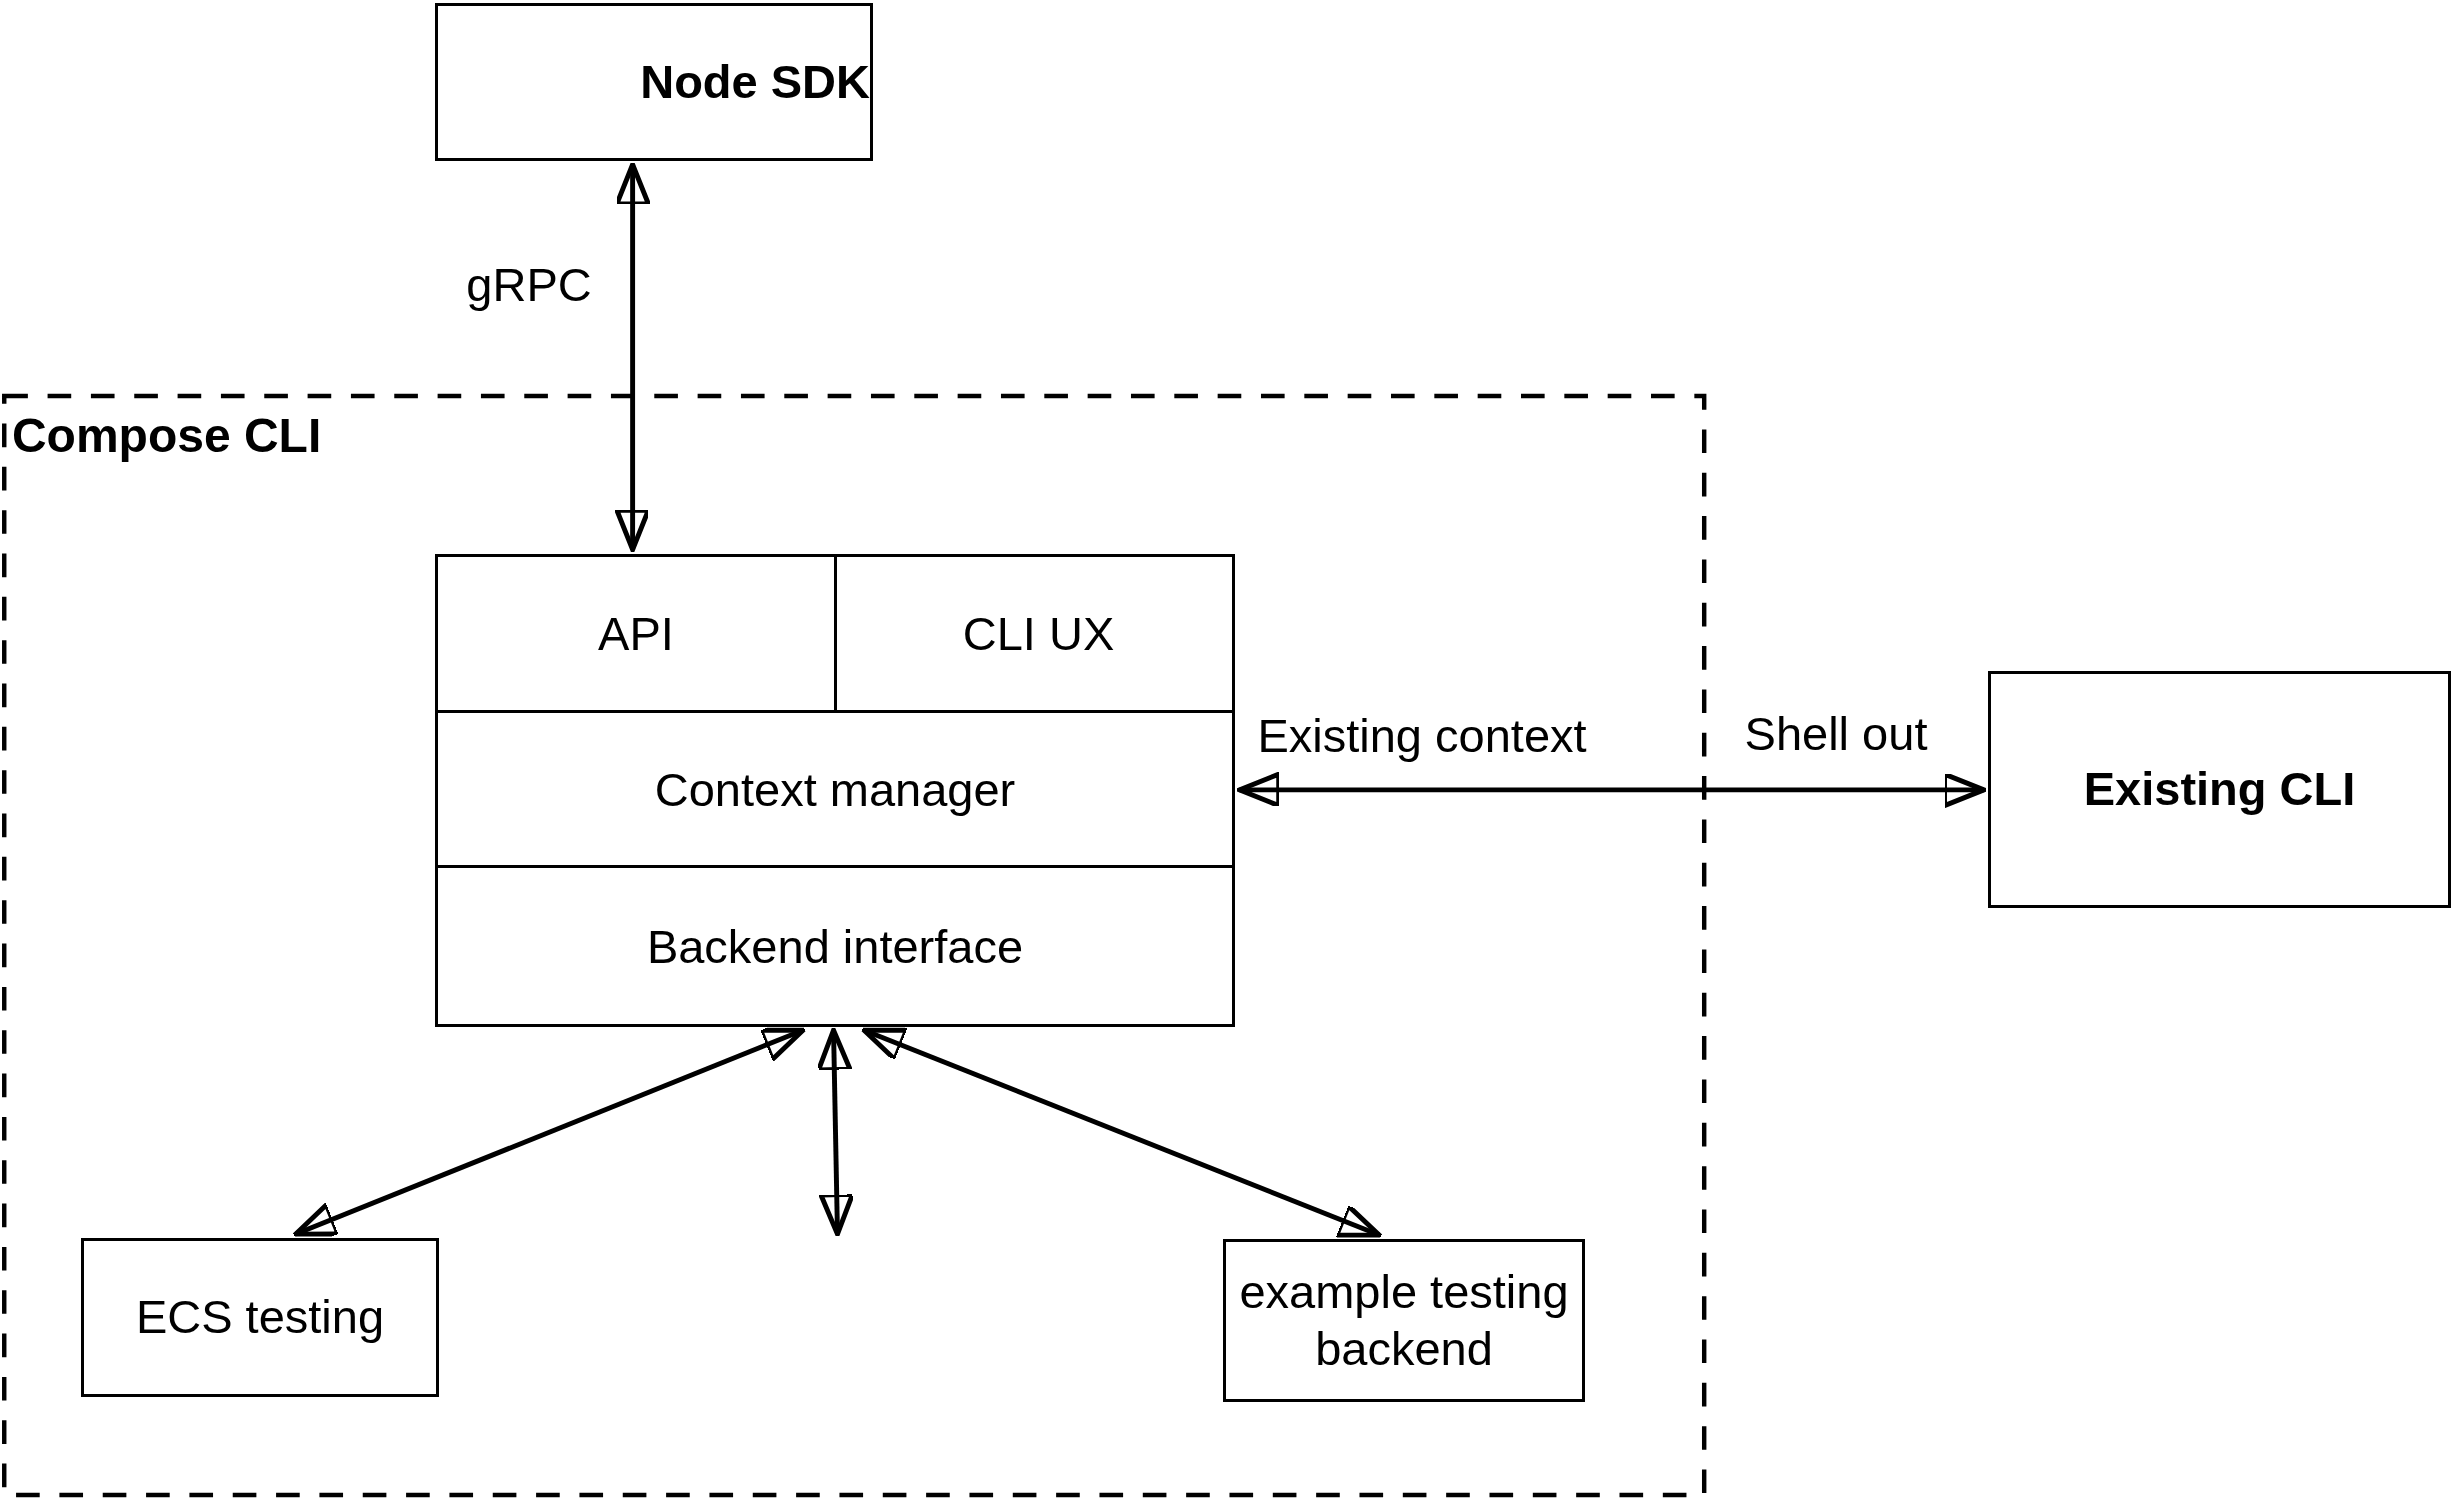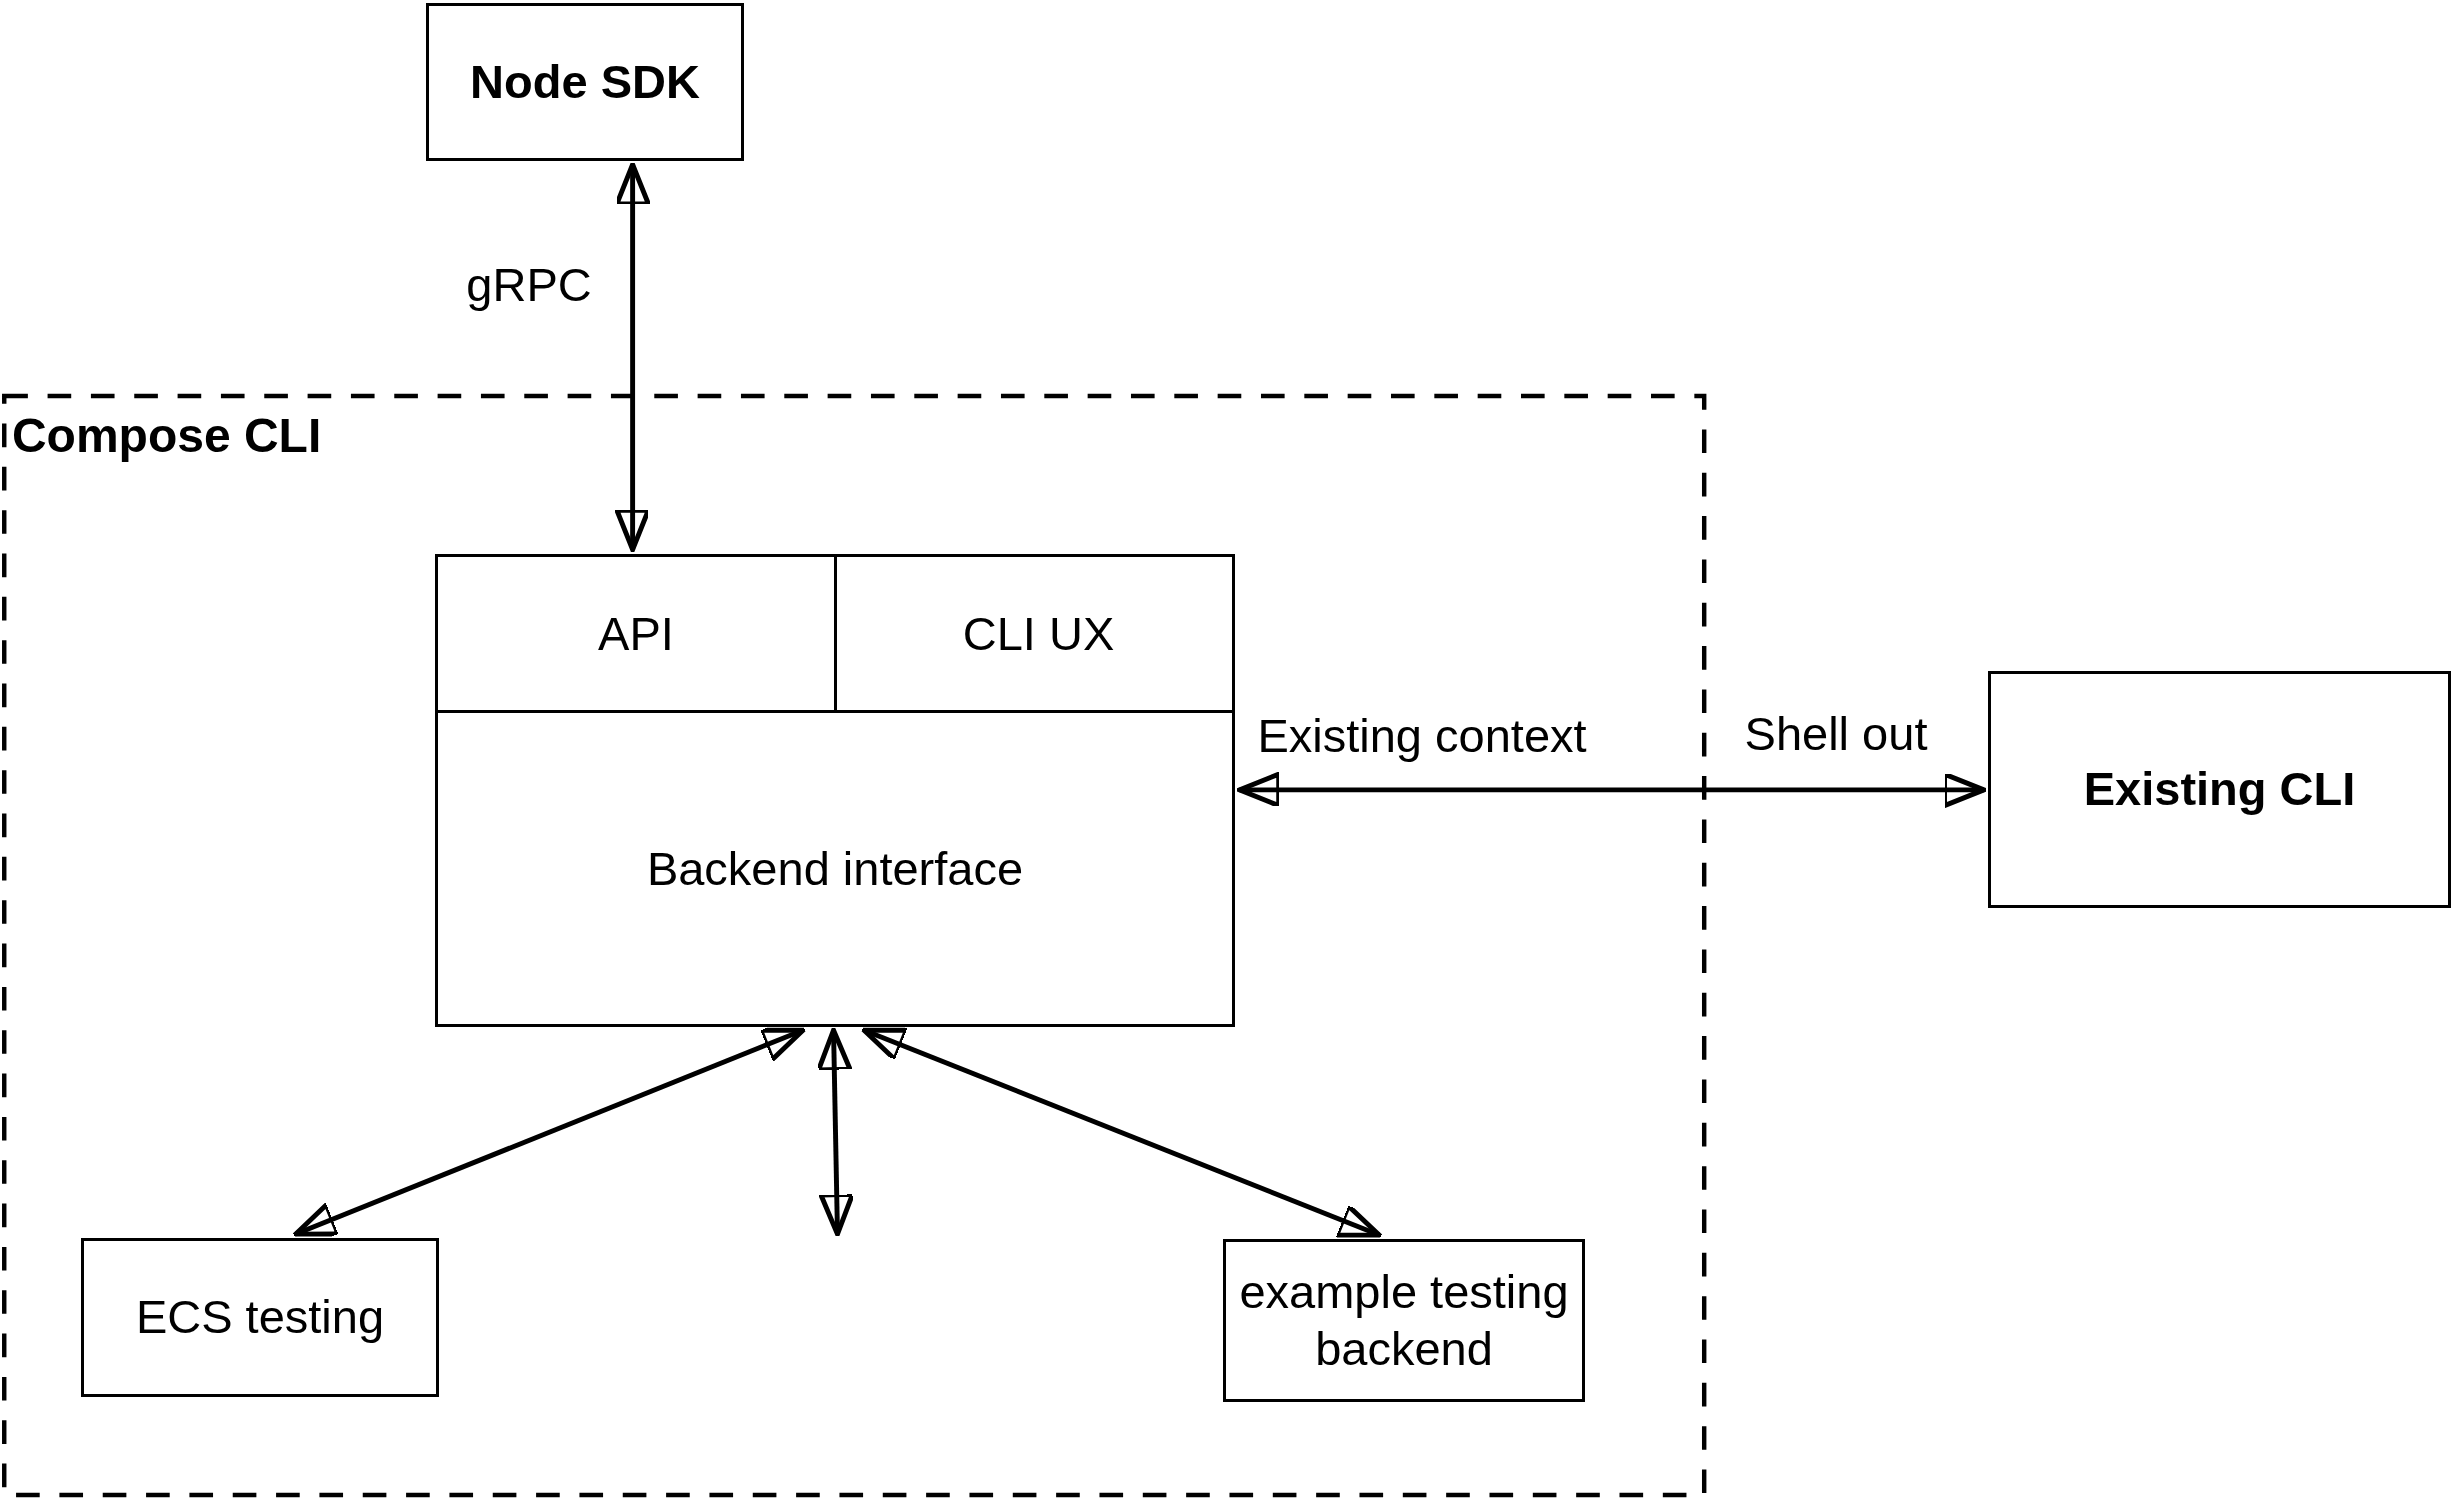--- a/index.html
+++ b/index.html
@@ -24,21 +24,21 @@
     display: flex;
     align-items: center;
     justify-content: center;
     text-align: center;
     font-size: 47px;
     line-height: 1.2;
   }
   .bold { font-weight: bold; }
 
   
-  #node-sdk { left: 426px; top: 3px; width: 318px; height: 158px; }
+  #node-sdk { left: 435px; top: 3px; width: 438px; height: 158px; justify-content: flex-end; }
 
   
   #compose-cli {
     position: absolute;
     left: 2px; top: 394px; width: 1702px; height: 1102px;
     box-sizing: border-box;
   }
   #compose-cli-label {
     position: absolute;
     left: 9.9px; top: 13.8px;
@@ -151,20 +151,23 @@
 
   <div id="core-stack">
     <div id="core-row-1">
       <div id="cell-api" class="cell">
         <span>API</span>
       </div>
       <div id="cell-cli-ux" class="cell">
         <span>CLI UX</span>
       </div>
     </div>
+    <div id="cell-context-manager" class="cell">
+      <span>Context manager</span>
+    </div>
     <div id="cell-backend-interface" class="cell">
       <span>Backend interface</span>
     </div>
   </div>
 
   <div id="existing-cli" class="box bold">
     <span>Existing CLI</span>
   </div>
 
   <div id="ecs-backend" class="box">

